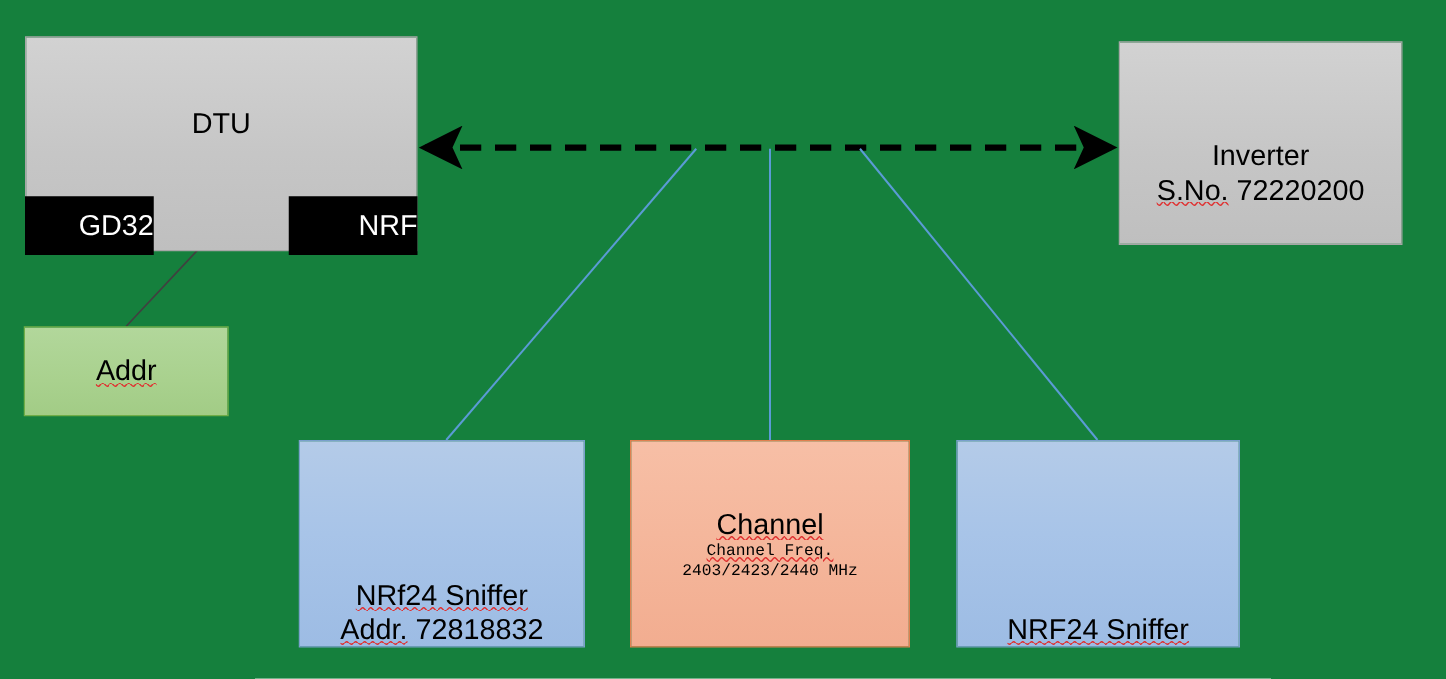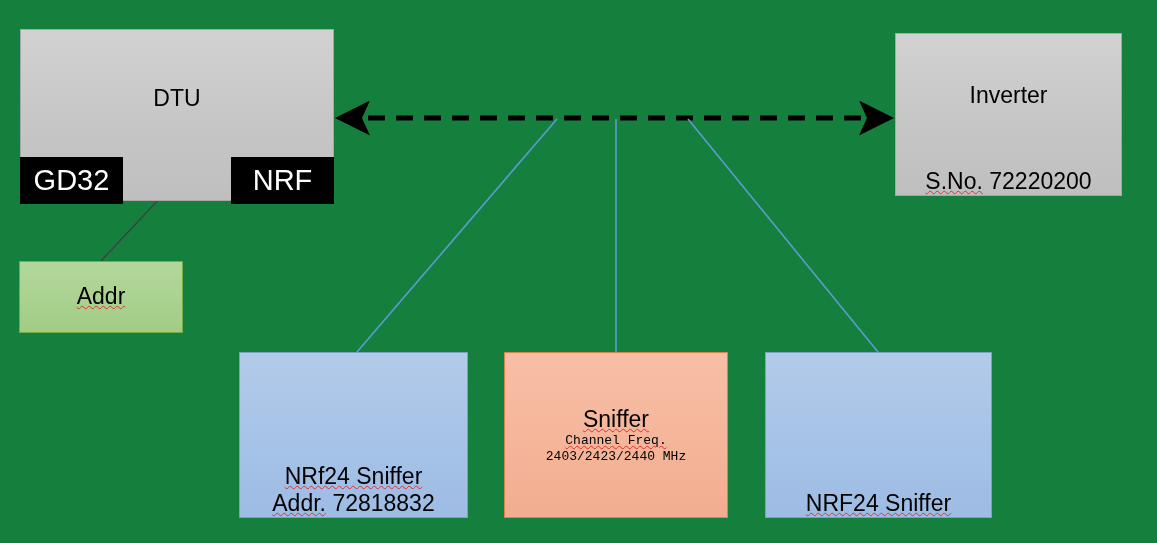--- a/index.html
+++ b/index.html
@@ -40,32 +40,33 @@
     width: 314px;
     height: 172px;
     justify-content: flex-start;
     padding-top: 55px;
   }
   #inverter-box {
     left: 895px;
     top: 33px;
     width: 227px;
     height: 163px;
-    justify-content: space-between;
+    justify-content: center;
     padding-top: 48px;
   }
   .gray-line-1 { font-size: 23px; }
   .gray-line-2 { font-size: 23px; }
 
   
   .chip-box {
     background: #000000;
     color: #ffffff;
-    font-size: 29px;
+    font-size: 23px;
     border: 0;
+    align-items: flex-end;
   }
   #gd32-box { left: 20px;  top: 157px; width: 103px; height: 47px; }
   #nrf-box  { left: 231px; top: 157px; width: 103px; height: 47px; }
 
   
   #logic-box {
     left: 19px;
     top: 261px;
     width: 164px;
     height: 72px;
@@ -164,21 +165,21 @@
     <div class="gray-line-1">Inverter</div>
     <div class="gray-line-2"><span class="squiggle">S.No.</span> <span>72220200</span></div>
   </div>
 
   <div class="box blue-box" id="sniffer-left-box">
     <div class="sniffer-line"><span class="squiggle">NRf24 Sniffer</span></div>
     <div class="sniffer-line"><span class="squiggle">Addr.</span> <span>72818832</span></div>
   </div>
 
   <div class="box" id="hackrf-box">
-    <div class="hackrf-title"><span class="squiggle">Sniffer</span></div>
+    <div class="hackrf-title"><span class="squiggle">Channel</span></div>
     <div class="hackrf-sub"><span class="squiggle">Channel Freq.</span></div>
     <div class="hackrf-sub">2403/2423/2440 MHz</div>
   </div>
 
   <div class="box blue-box" id="sniffer-right-box">
     <div class="sniffer-line"><span class="squiggle">NRF24 Sniffer</span></div>
   </div>
 
 </div>
 

